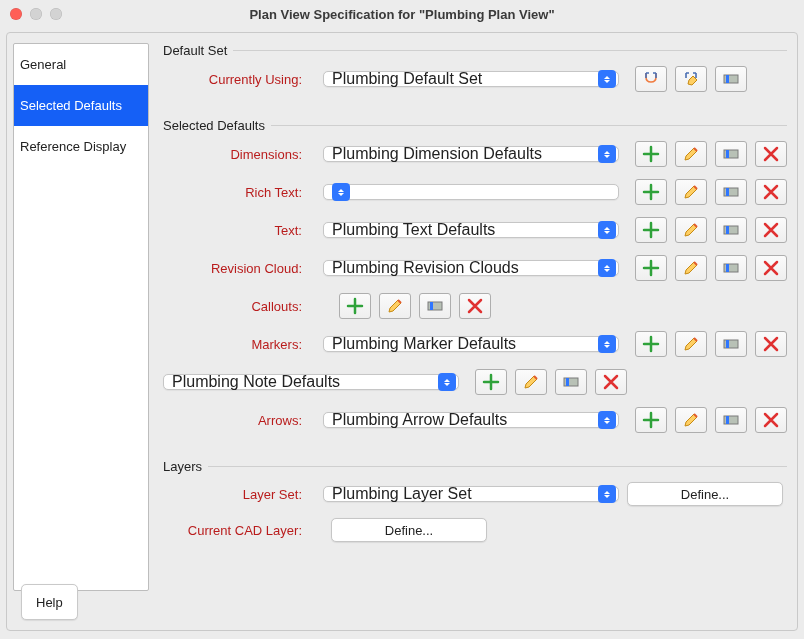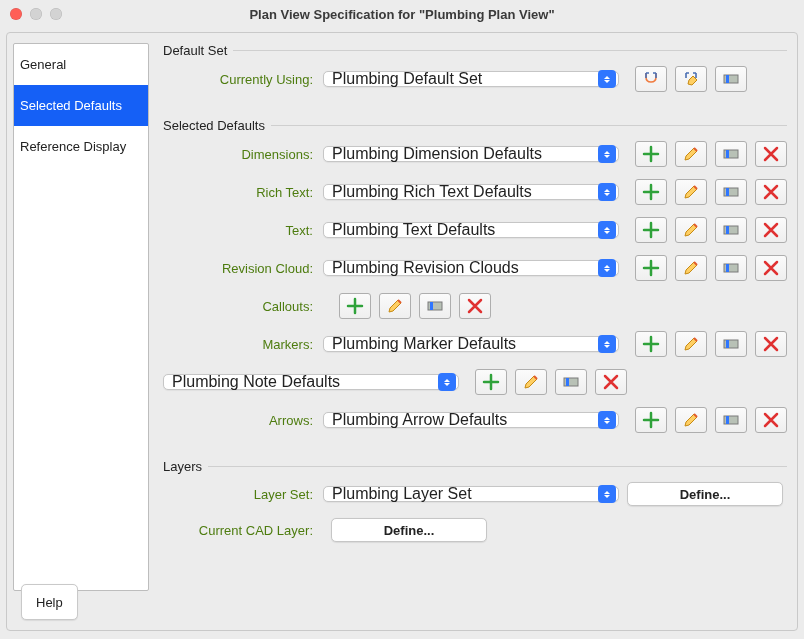--- a/index.html
+++ b/index.html
@@ -89,22 +89,22 @@
   .legend-row .hr { flex:1; border-top:1px solid #cfcfcf; height:0; }
 
   .row {
     display: flex;
     align-items: center;
     margin-bottom: 12px;
   }
   .label {
     width: 160px;
     text-align: right;
-    padding-right: 10px;
-    color: #4d7c0f;
+    padding-right: 21px;
+    color: #b91c1c;
   }
   .select {
     flex: 0 0 296px;
     height: 16px;
     background: #fff;
     border: 1px solid #c6c6c6;
     border-radius: 5px;
     display: flex;
     align-items: center;
     justify-content: space-between;
@@ -146,21 +146,20 @@
   }
   .definebtn {
     width: 156px;
     height: 24px;
     background: #fff;
     border: 1px solid #c6c6c6;
     border-radius: 5px;
     display:flex;align-items:center;justify-content:center;
     margin-left: 8px;
     box-shadow: 0 0.5px 1px rgba(0,0,0,.08);
-    font-weight: bold;
   }
   .footer {
     position: absolute;
     left: 14px;
     bottom: 10px;
   }
   .helpbtn {
     height: 36px;
     padding: 0 14px;
     background: #fff;
@@ -266,21 +265,20 @@
                 <div class="iconbtn">
                   <svg width="18" height="18" viewBox="0 0 18 18">
                     <path d="M3 3l12 12M15 3L3 15" stroke="#e03131" stroke-width="2.5" stroke-linecap="round"></path>
                   </svg>
                 </div>
               </div>
             </div>
             <div class="row">
               <div class="label">Rich Text:</div>
               <div class="select">
-                <span>Plumbing Rich Text Defaults</span>
                 <span class="arrowbox"></span>
               </div>
               <div class="btngroup">
                 <div class="iconbtn">
                   <svg width="18" height="18" viewBox="0 0 18 18">
                     <path d="M9 2v14M2 9h14" stroke="#2fa23a" stroke-width="2.5" stroke-linecap="round"></path>
                   </svg>
                 </div>
                 <div class="iconbtn">
                   <svg width="18" height="18" viewBox="0 0 18 18">

